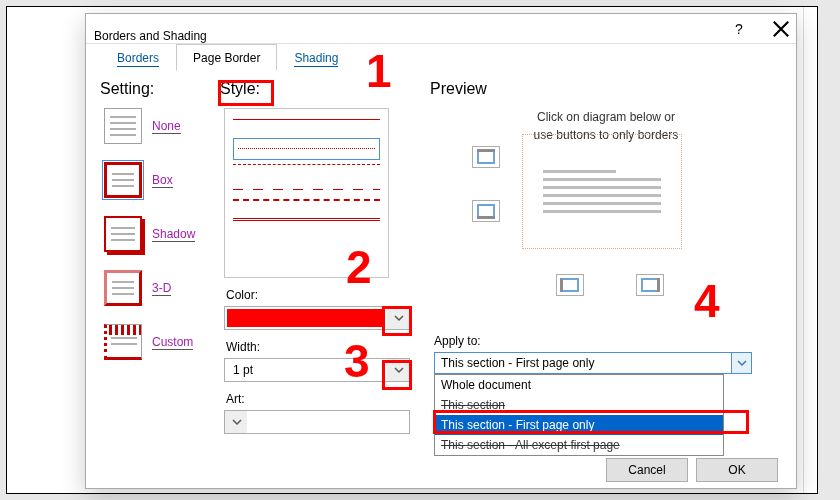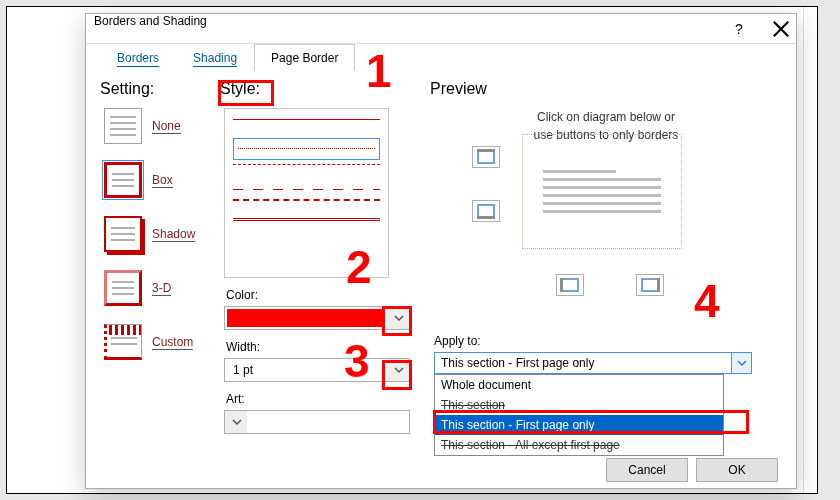--- a/index.html
+++ b/index.html
@@ -1,19 +1,19 @@
 <!DOCTYPE html>
 <html><head>
 <meta charset="utf-8">
 <style>
   * { box-sizing: border-box; }
   body { margin:0; font-family: "Segoe UI", Tahoma, sans-serif; font-size:12px; background:#e8e8e8; width:840px; height:500px; overflow:hidden; position:relative;}
   .outer { position:absolute; left:6px; top:6px; width:812px; height:488px; border:1px solid #000; background:#fff;}
   .dialog { position:absolute; left:78px; top:6px; width:712px; height:476px; background:#fff; border:1px solid #a9a9a9; box-shadow:0 8px 24px rgba(0,0,0,.2);}
-  .titlebar { height:30px; display:flex; align-items:flex-start; padding:0 8px; border-bottom:1px solid #e1e1e1; position:relative;}
+  .titlebar { height:30px; display:flex; align-items:flex-end; padding:0 8px; border-bottom:1px solid #e1e1e1; position:relative;}
   .title { font-size:12px; color:#000;}
   .titbtn { position:absolute; right:6px; top:0; height:30px; display:flex; align-items:center; gap:24px; }
   .help-icon, .close-icon { width:18px; height:18px; display:flex; align-items:center; justify-content:center; font-size:14px; color:#000; }
   .tabs { height:26px; display:flex; align-items:flex-end; padding:4px 14px 0 14px; gap:0;}
   .tab { padding:6px 16px 5px 16px; border:1px solid transparent; position:relative; top:1px; color:#005a9e; }
   .tab span { border-bottom:1px solid #005a9e; padding-bottom:1px;}
   .tab.active { border:1px solid #c9c9c9; border-bottom:1px solid #fff; background:#fff; color:#000;}
   .tab.active span {border:none;}
   .body { position:absolute; top:60px; left:10px; right:10px; bottom:10px;}
   .col { position:absolute;}
@@ -22,21 +22,21 @@
   .col3 { left:330px; top:0; width:360px;}
   .grouph { font-size:16px; color:#000; margin:6px 0 10px 4px;}
   .setting-item { display:flex; align-items:center; gap:10px; margin:0 0 18px 8px;}
   .setting-thumb { width:38px; height:36px; border:1px solid #a0a0a0; display:flex; flex-direction:column; justify-content:center; gap:4px; padding:5px;}
   .setting-thumb .ln { height:2px; background:#b0b0b0;}
   .box-thumb { border:3px solid #c10000; outline:1px solid #4a90d9; outline-offset:1px;}
   .shadow-thumb { border:2px solid #c10000; box-shadow:3px 3px 0 #c10000;}
   .d3-thumb { border:3px solid #c10000; border-left-color:#e07878; border-top-color:#e07878;}
   .custom-thumb { border-left:3px dotted #c10000; border-bottom:3px solid #c10000; position:relative; overflow:hidden; padding:4px;}
   .custom-thumb::before{content:""; position:absolute; left:-4px; top:-4px; right:-4px; height:14px; background:repeating-linear-gradient(90deg,#c10000 0 3px, transparent 3px 6px);}
-  .setting-item a{ color:#7f1d1d; text-decoration:none;}
+  .setting-item a{ color:#a21caf; text-decoration:none;}
   .setting-item a span { border-bottom:1px solid #555;}
   .stylebox { border:1px solid #c4c4c4; padding:6px; width:165px; height:170px; margin-left:8px; position:relative;}
   .styleline { height:15px; border-top:1px solid #c10000; margin:4px 2px;}
   .styleline.sel { border:1px solid #4a90d9; height:22px; position:relative;}
   .styleline.sel::after{content:""; position:absolute; left:4px; right:4px; top:9px; border-top:1px dotted #c10000;}
   .styleline.dash { border-top:1px dashed #c10000;}
   .styleline.dash2 { border-top:2px dashed #c10000;}
   .styleline.dbl { border-top:3px double #c10000;}
   .styleline.spaced{ border:none; height:12px; background:repeating-linear-gradient(90deg,#c10000 0 10px, transparent 10px 20px); background-size:100% 1px; background-repeat:no-repeat; background-position:center;}
   .label { margin:10px 0 4px 10px;}
@@ -87,22 +87,22 @@
        <div class="help-icon">?</div>
        <div class="close-icon">
          <svg viewBox="0 0 10 10">
               <path d="M1 1 L9 9 M9 1 L1 9" stroke="#000" stroke-width="1.2"></path>
             </svg>
        </div>
      </div>
    </div>
    <div class="tabs">
      <div class="tab"><span>Borders</span></div>
+     <div class="tab active"><span>Page Border</span></div>
      <div class="tab"><span>Shading</span></div>
-     <div class="tab active"><span>Page Border</span></div>
    </div>
 
    <div class="body">
 
      <div class="col col1">
        <div class="grouph">Setting:</div>
        <div class="setting-item">
          <div class="setting-thumb">
               <div class="ln"></div>
               <div class="ln"></div>

